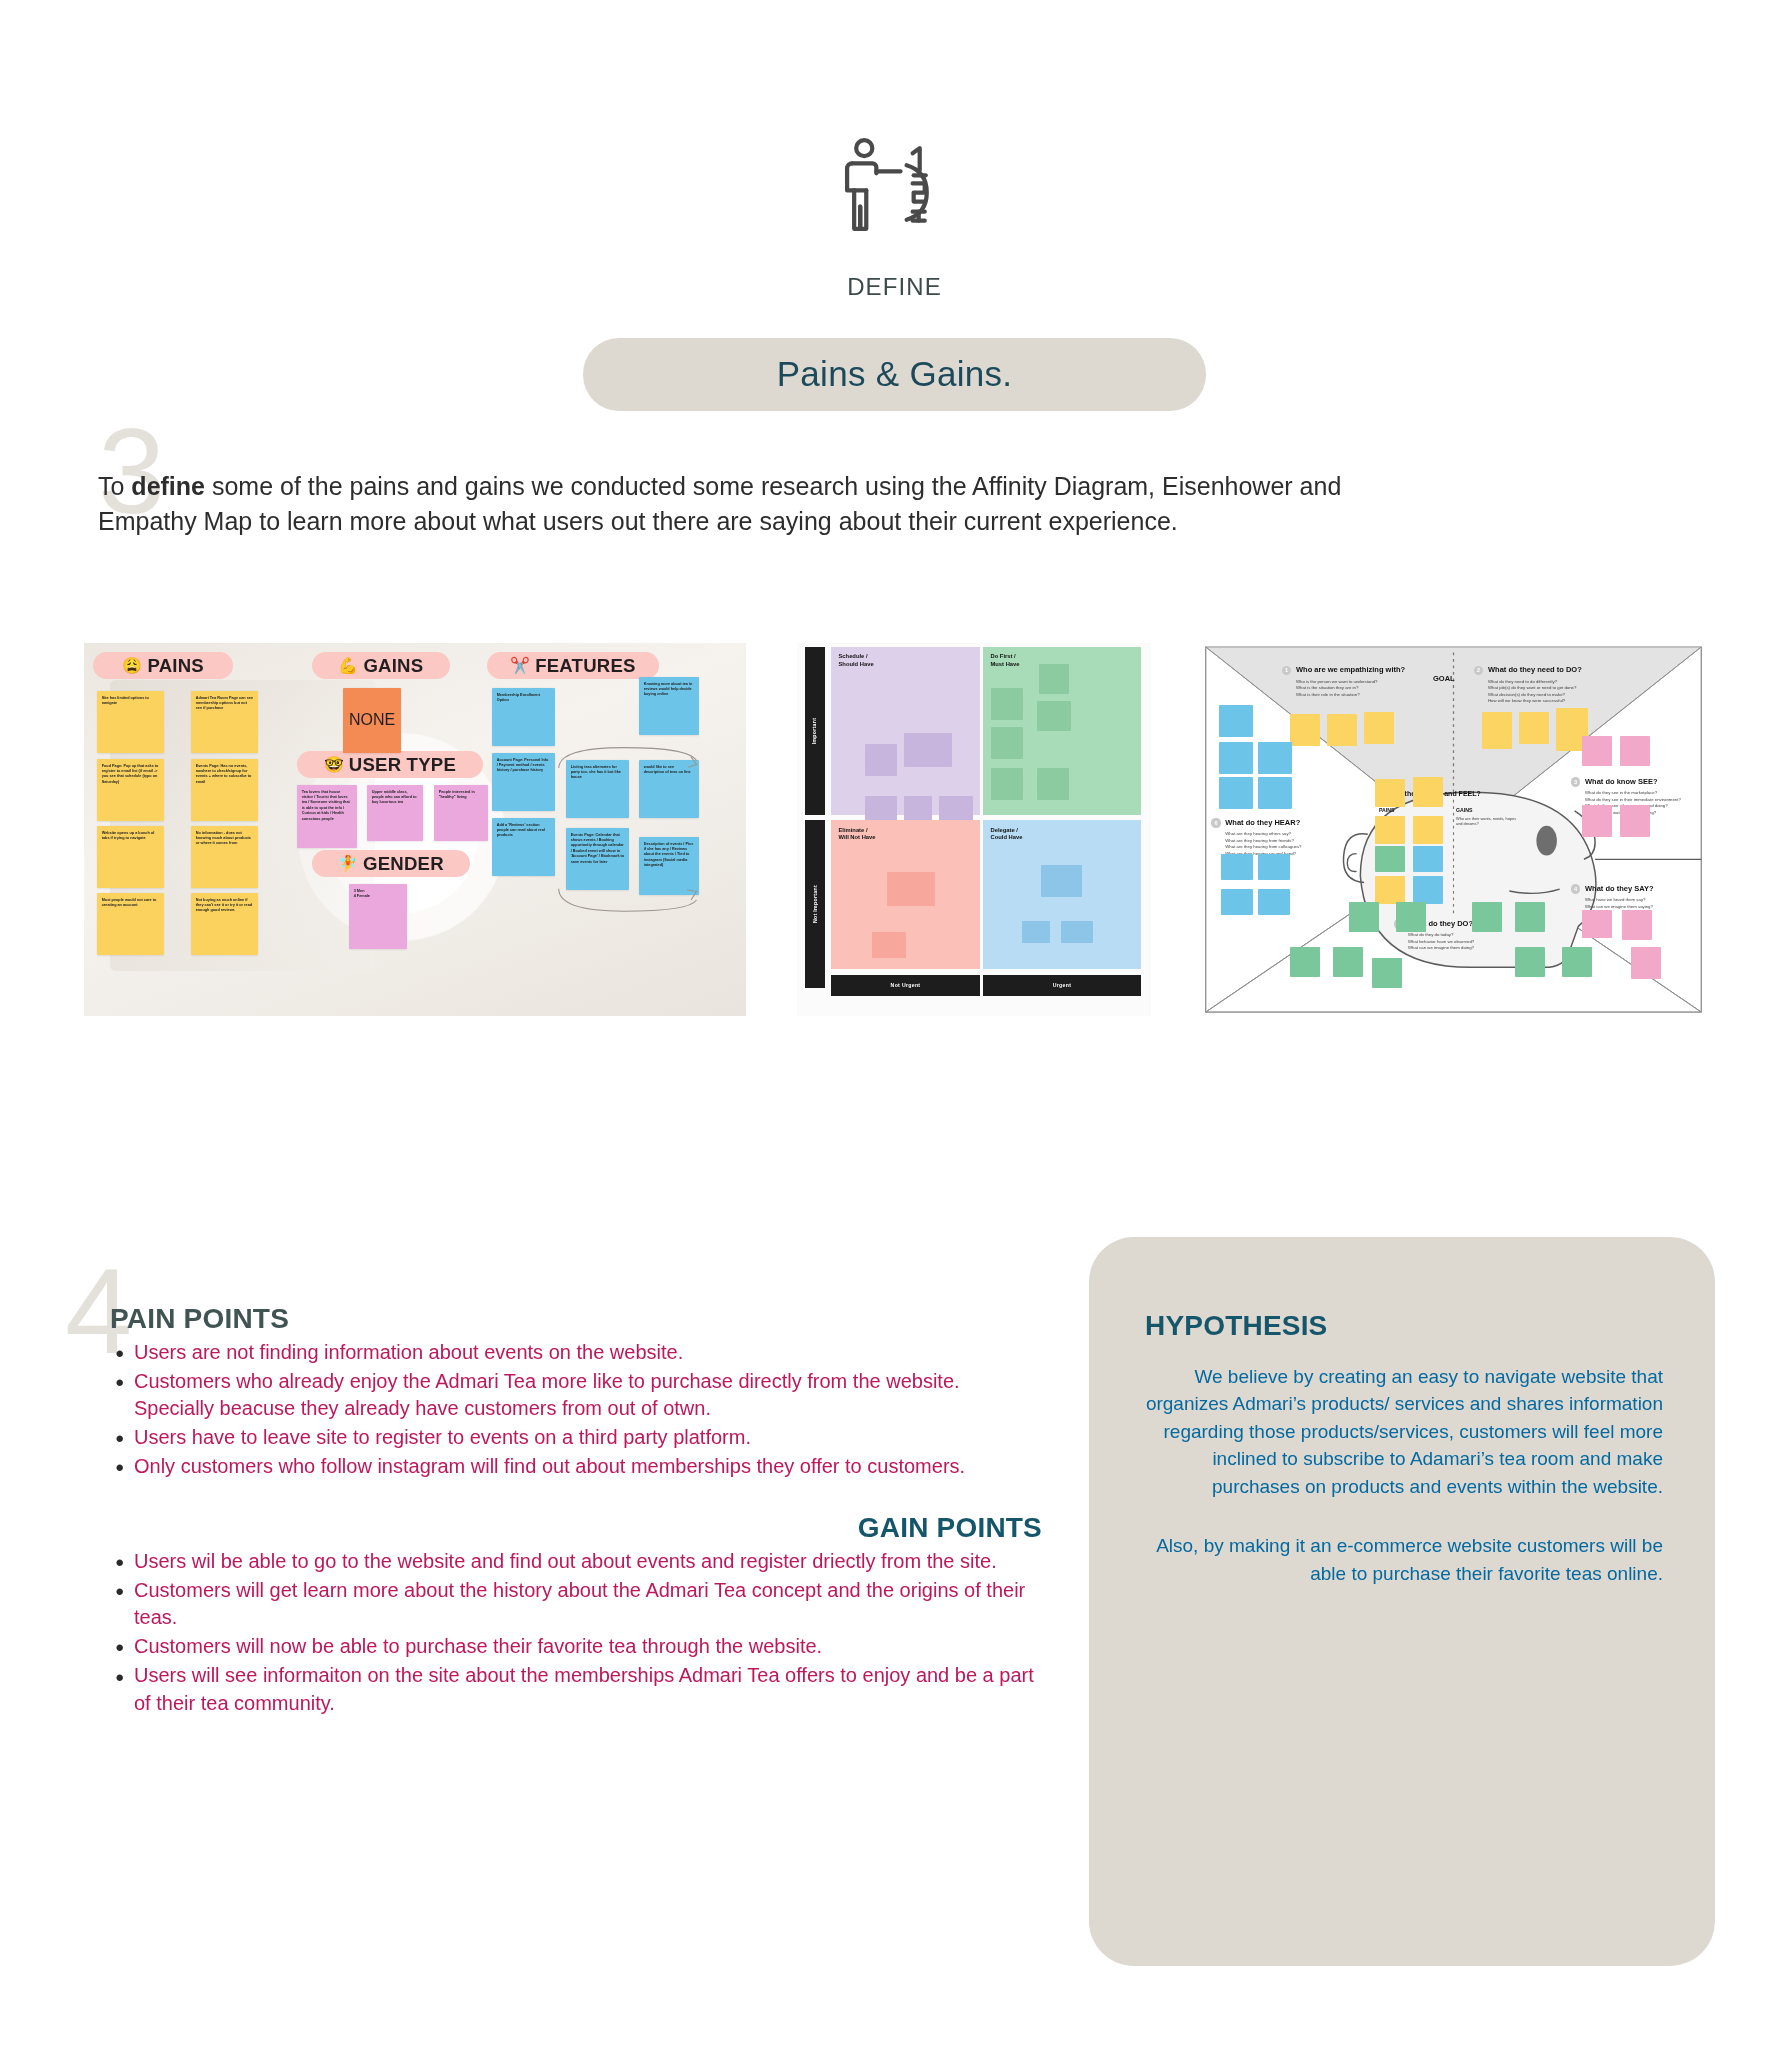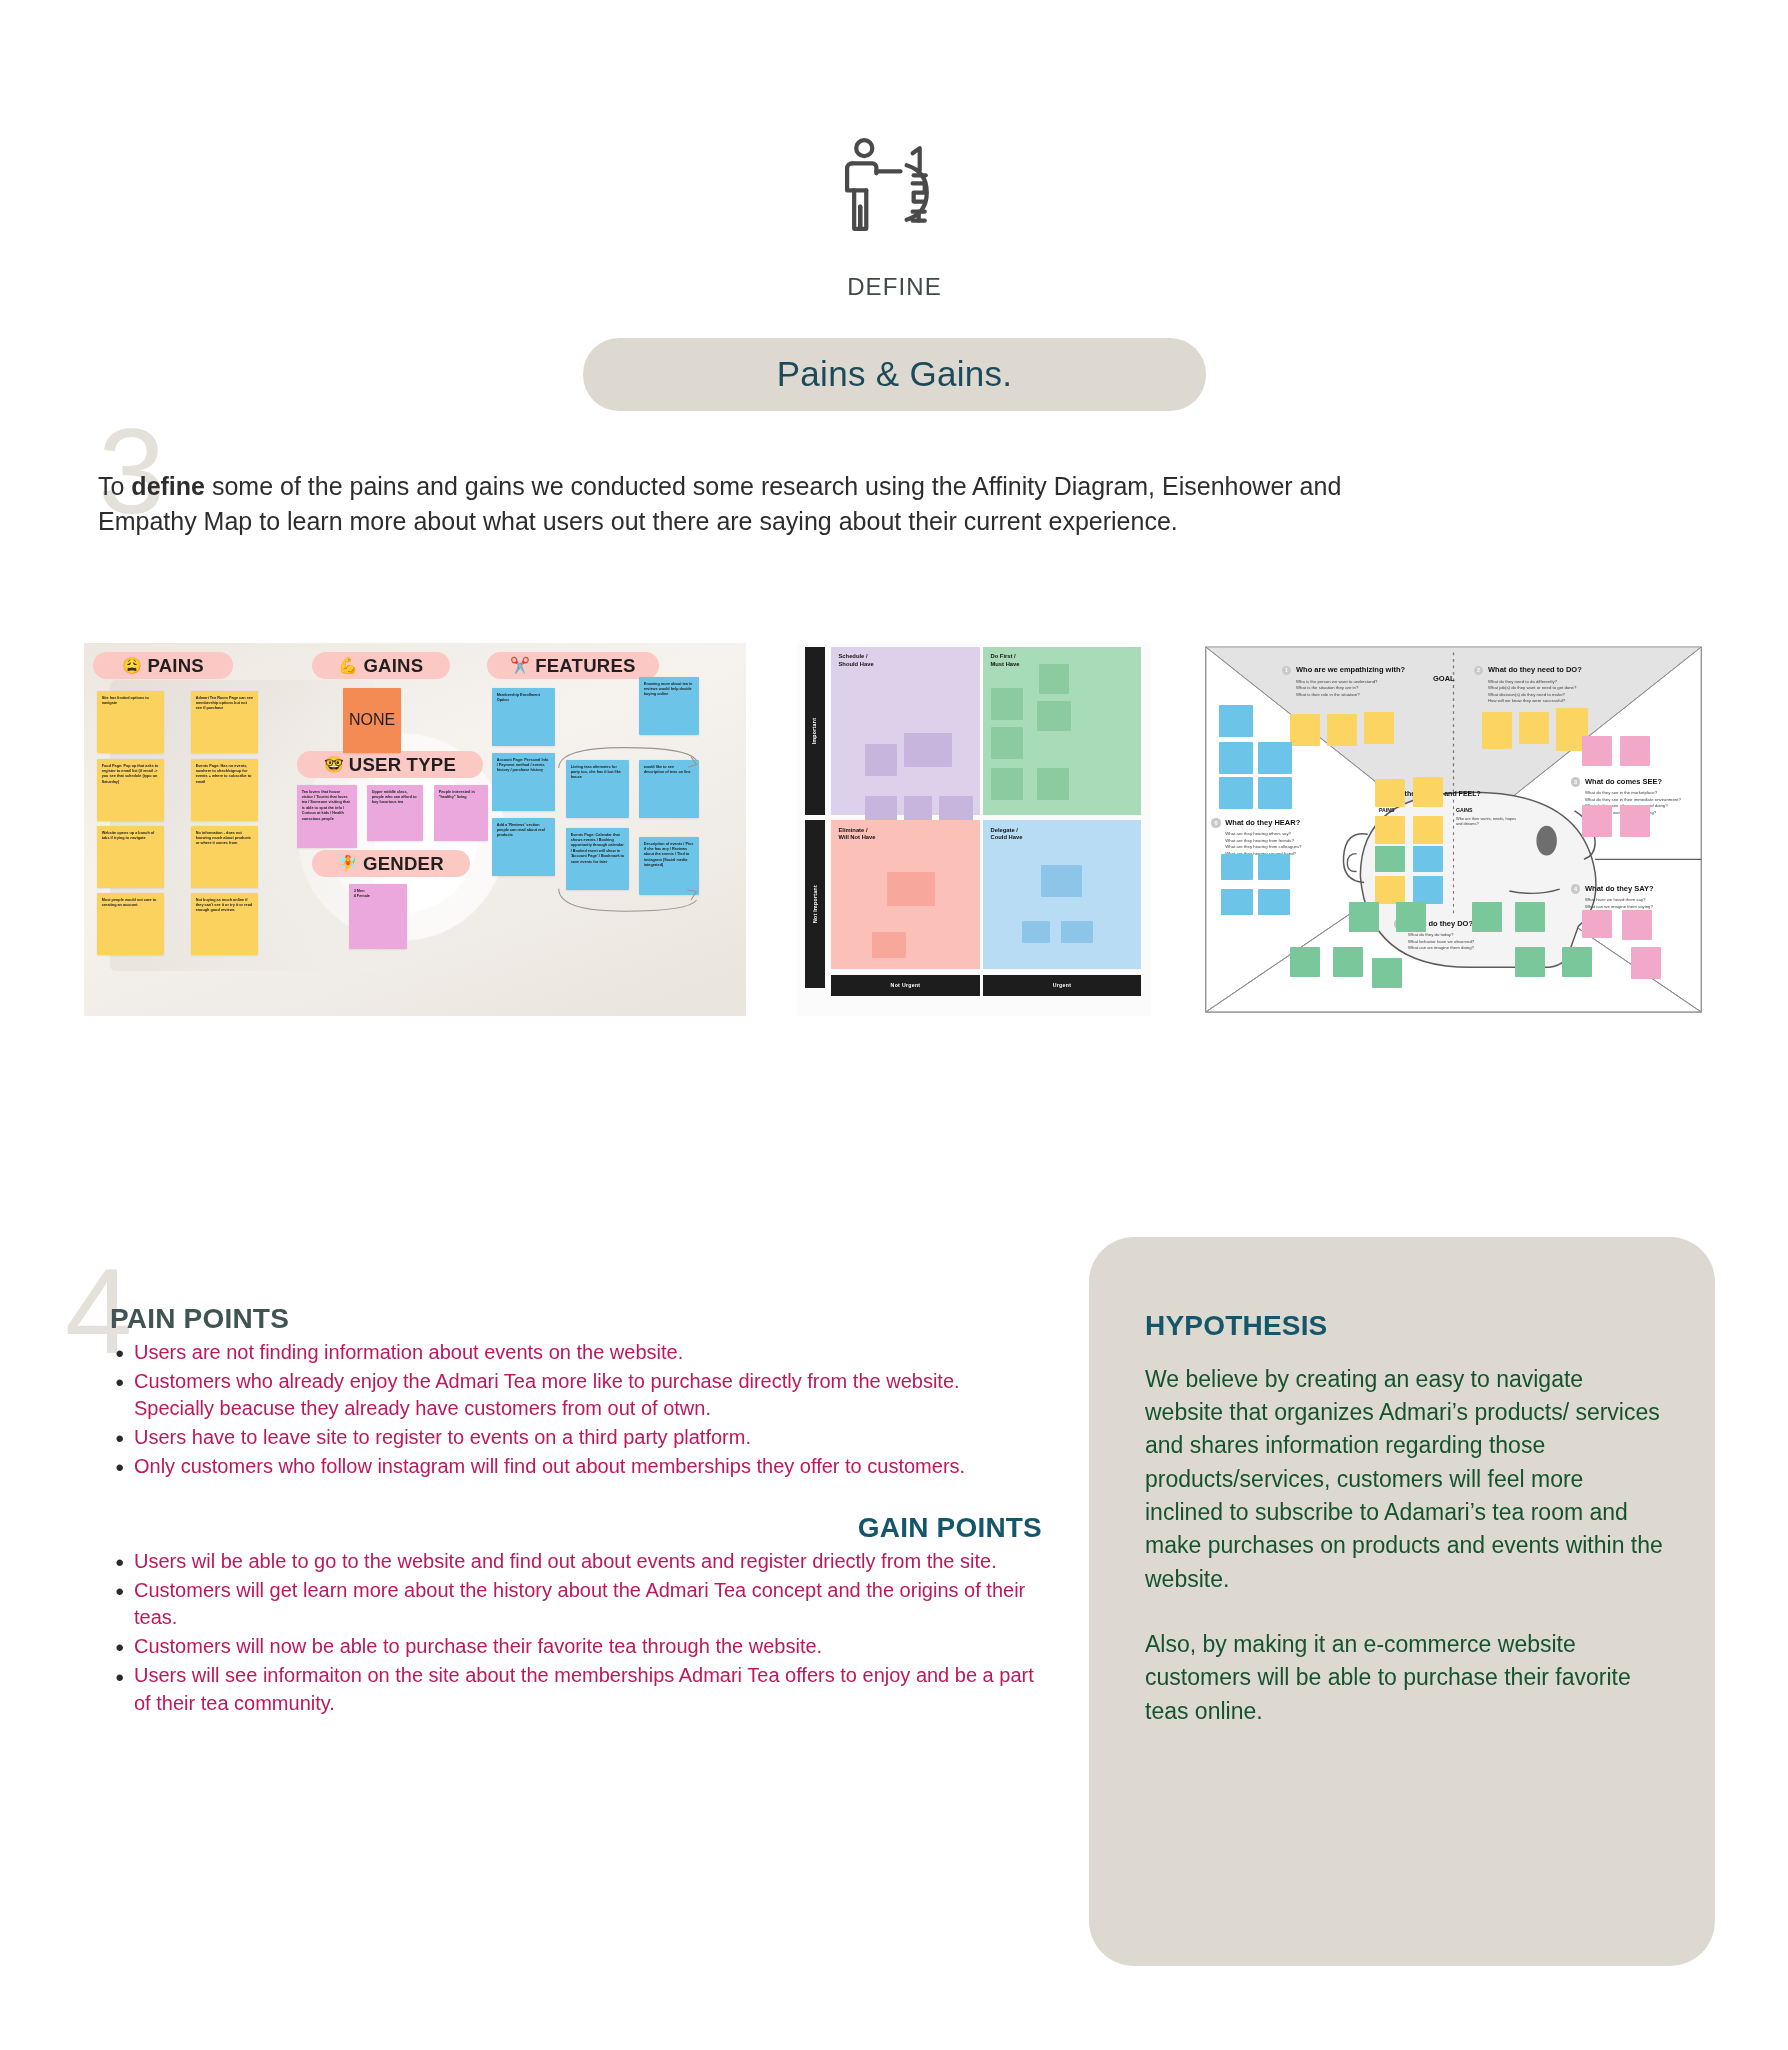--- a/index.html
+++ b/index.html
@@ -158,21 +158,21 @@
   .hypo {
     position:absolute; top: 1237px; left: 1089px;
     width: 626px; height: 729px;
     background:#ddd9d1; border-radius: 45px;
     padding: 73px 52px 0 56px;
   }
   .hypo h2 {
     font-size: 28px; color:#16566b; font-weight:700; letter-spacing:0.2px;
     margin-bottom: 20.5px;
   }
-  .hypo p { font-size: 23px; line-height: 1.45; color:#14532d; }
+  .hypo p { font-size: 19px; line-height: 1.45; color:#0369a1;text-align:right; }
   .hypo p + p { margin-top: 32px; }
 </style>
 </head>
 <body>
 
 <div class="header">
   <svg class="define-icon" viewBox="0 0 120 120" stroke="#4a4a4a" stroke-width="4.2" fill="none" stroke-linecap="round" stroke-linejoin="round">
     <circle cx="30" cy="17" r="8"></circle>
     <path d="M18 32 h20 a4 4 0 0 1 4 4 v4 h24"></path>
     <path d="M18 32 a5 5 0 0 0 -5 5 v22 h7"></path>
@@ -396,21 +396,21 @@
     <div style="position:absolute;left:272px;top:22.4px;width:168px;">
       <div class="emp-sec-title"><span class="emp-num">2</span><span>What do they need to DO?</span></div>
       <div class="emp-sec-q" style="margin-top:3.7px;margin-left:14px;white-space:pre-line;">What do they need to do differently?
 What job(s) do they want or need to get done?
 What decision(s) do they need to make?
 How will we know they were successful?</div>
     </div>
     <div style="position:absolute;left:231px;top:31px;font-size:7.5px;font-weight:700;color:#111;">GOAL</div>
 
     <div style="position:absolute;left:369px;top:134px;width:140px;">
-      <div class="emp-sec-title"><span class="emp-num">3</span><span>What do comes SEE?</span></div>
+      <div class="emp-sec-title"><span class="emp-num">3</span><span>What do know SEE?</span></div>
       <div class="emp-sec-q" style="margin-top:3.7px;margin-left:14px;white-space:pre-line;">What do they see in the marketplace?
 What do they see in their immediate environment?
 What do they see others saying and doing?
 What are they watching and reading?</div>
     </div>
 
     <div style="position:absolute;left:369px;top:241px;width:140px;">
       <div class="emp-sec-title"><span class="emp-num">4</span><span>What do they SAY?</span></div>
       <div class="emp-sec-q" style="margin-top:3.7px;margin-left:14px;white-space:pre-line;">What have we heard them say?
 What can we imagine them saying?</div>

